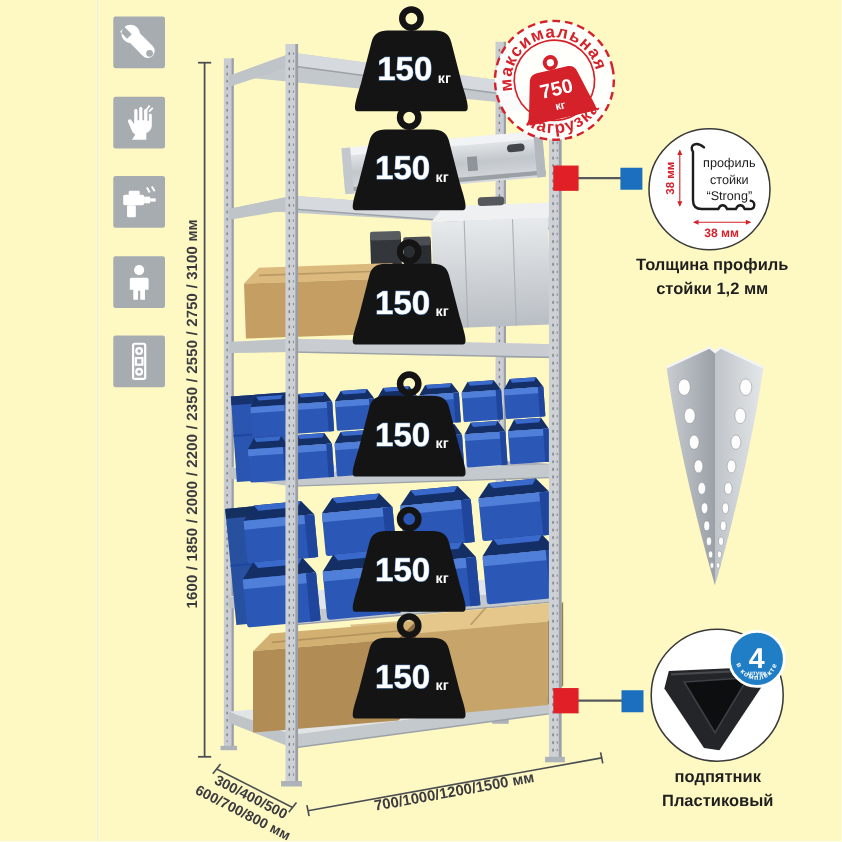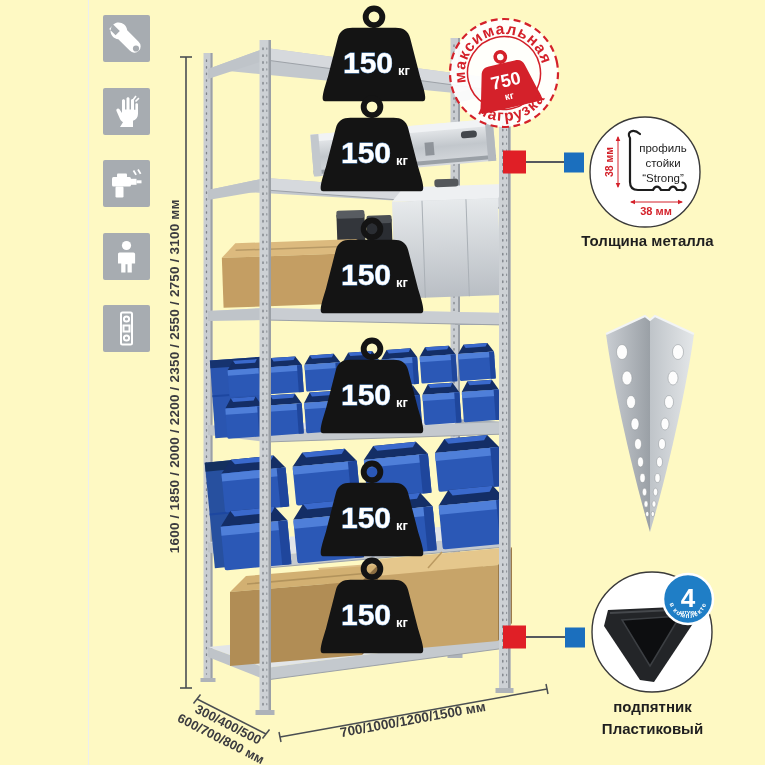--- a/index.html
+++ b/index.html
@@ -386,19 +386,20 @@
   </svg>
 
   <div class="dim-label dim-height">1600 / 1850 / 2000 / 2200 / 2350 / 2550 / 2750 / 3100 мм</div>
   <div class="dim-label dim-depth">
     <div>300/400/500</div>
     <div>600/700/800 мм</div>
   </div>
   <div class="dim-label dim-width">700/1000/1200/1500 мм</div>
 
   <div class="caption cap1">
-    <div>Толщина металла</div>
+    <div>Толщина профиль</div>
+    <div>стойки 1,2 мм</div>
   </div>
   <div class="caption cap2">
     <div>подпятник</div>
     <div>Пластиковый</div>
   </div>
 </div>
 
 </body></html>

